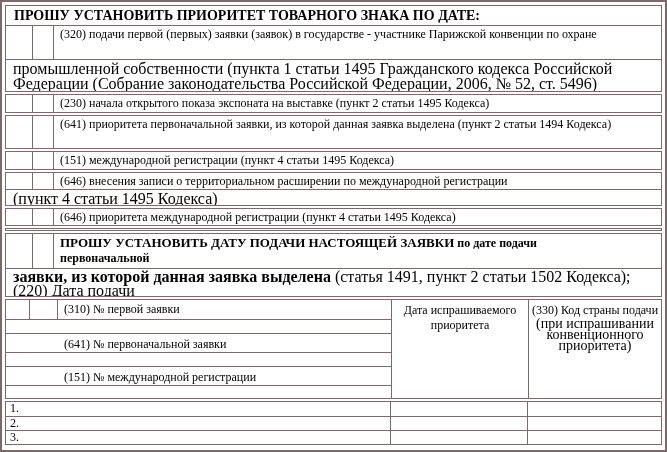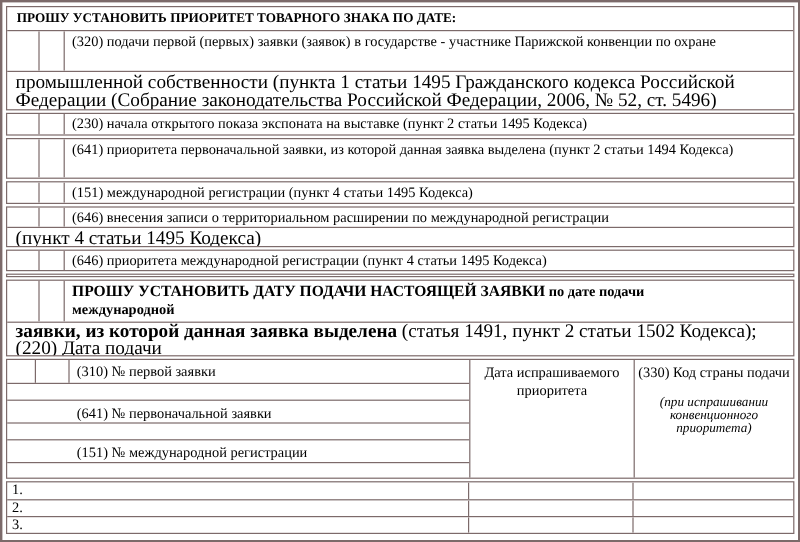--- a/index.html
+++ b/index.html
@@ -20,40 +20,40 @@
   .txt { flex: 1 1 auto; padding: 1px 6px 0 6px; font-size: 12px; line-height: 15px; }
   .full { padding: 1px 7px 0 7px; font-size: 16px; line-height: 15px; }
   .bold { font-weight: bold; }
   .t1 { height: 19px; }
   .h17 { height: 17px; }
   .h16 { height: 16px; }
   .h34 { height: 34px; }
   .h32 { height: 32px; }
   .pr20 { padding-right: 22px; }
   .pr40 { padding-right: 40px; }
-  .title1 { font-size: 11px; line-height: 17px; font-weight: bold; padding: 1px 4px 0 8px; }
+  .title1 { font-size: 14px; line-height: 17px; font-weight: bold; padding: 1px 4px 0 8px; }
   .strip { height: 3px; border: 1px solid var(--bc); margin: 2px 0; }
   .big { font-size: 13px; }
   .sm { font-size: 12px; }
   
   .ptable { display: flex; align-items: stretch; }
   .pt-left { width: 385px; flex: 0 0 auto; display: flex; flex-direction: column; }
   .pt-left .prow { display: flex; }
   .pt-left .prow + .prow { border-top: 1px solid var(--bc); align-items: flex-end; }
   .pcb1 { width: 24px; border-right: 1px solid var(--bc); flex: 0 0 auto; }
   .pcb2 { width: 28px; border-right: 1px solid var(--bc); flex: 0 0 auto; }
   .ptxt { flex: 1; padding: 2px 6px 0 6px; font-size: 12px; line-height: 15px; }
   .rh19 { height: 19px; }
   .rh14 { height: 14px; }
   .rh13 { height: 13px; }
   .pt-mid { width: 137px; flex: 0 0 auto; border-left: 1px solid var(--bc);
             text-align: center; font-size: 12px; line-height: 15px; padding-top: 3px; }
   .pt-right { flex: 1 1 auto; border-left: 1px solid var(--bc);
               text-align: center; font-size: 12px; line-height: 15px; padding-top: 3px; }
-  .note { font-style: italic; font-size: 11px; line-height: 11px; display: block; margin-top: 12px; }
+  .note { font-size: 14px; line-height: 11px; display: block; margin-top: 0; }
   
   .nrow { display: flex; height: 14px; }
   .nc1 { width: 385px; flex: 0 0 auto; border-right: 1px solid var(--bc);
          font-size: 12px; line-height: 13px; padding-left: 4px; }
   .nc2 { width: 137px; flex: 0 0 auto; border-right: 1px solid var(--bc); }
   .nc3 { flex: 1 1 auto; }
   .h-title2 { height: 34px; }
   .h-cont2 { height: 28px; line-height: 13.5px; }
 </style>
 </head>
@@ -111,21 +111,21 @@
       <div class="txt">(646) приоритета международной регистрации (пункт 4 статьи 1495 Кодекса)</div>
     </div>
   </div>
 
   <div class="strip"></div>
 
   <div class="grp">
     <div class="row h-title2 cbrow">
       <div class="cb1"></div>
       <div class="cb2"></div>
-      <div class="txt bold"><span class="big">ПРОШУ УСТАНОВИТЬ ДАТУ ПОДАЧИ НАСТОЯЩЕЙ ЗАЯВКИ</span><span class="sm"> по дате подачи</span><br><span class="sm">международной</span></div>
+      <div class="txt bold"><span class="big">ПРОШУ УСТАНОВИТЬ ДАТУ ПОДАЧИ НАСТОЯЩЕЙ ЗАЯВКИ</span><span class="sm"> по дате подачи</span><br><span class="sm">первоначальной</span></div>
     </div>
     <div class="row h-cont2 full"><span class="bold">заявки, из которой данная заявка выделена</span><span> (статья 1491, пункт 2 статьи 1502 Кодекса); (220) Дата подачи</span><br><span>конвенционного заявки</span></div>
   </div>
 
   <div class="grp">
     <div class="ptable">
       <div class="pt-left">
         <div class="prow rh19">
           <div class="pcb1"></div>
           <div class="pcb2"></div>

